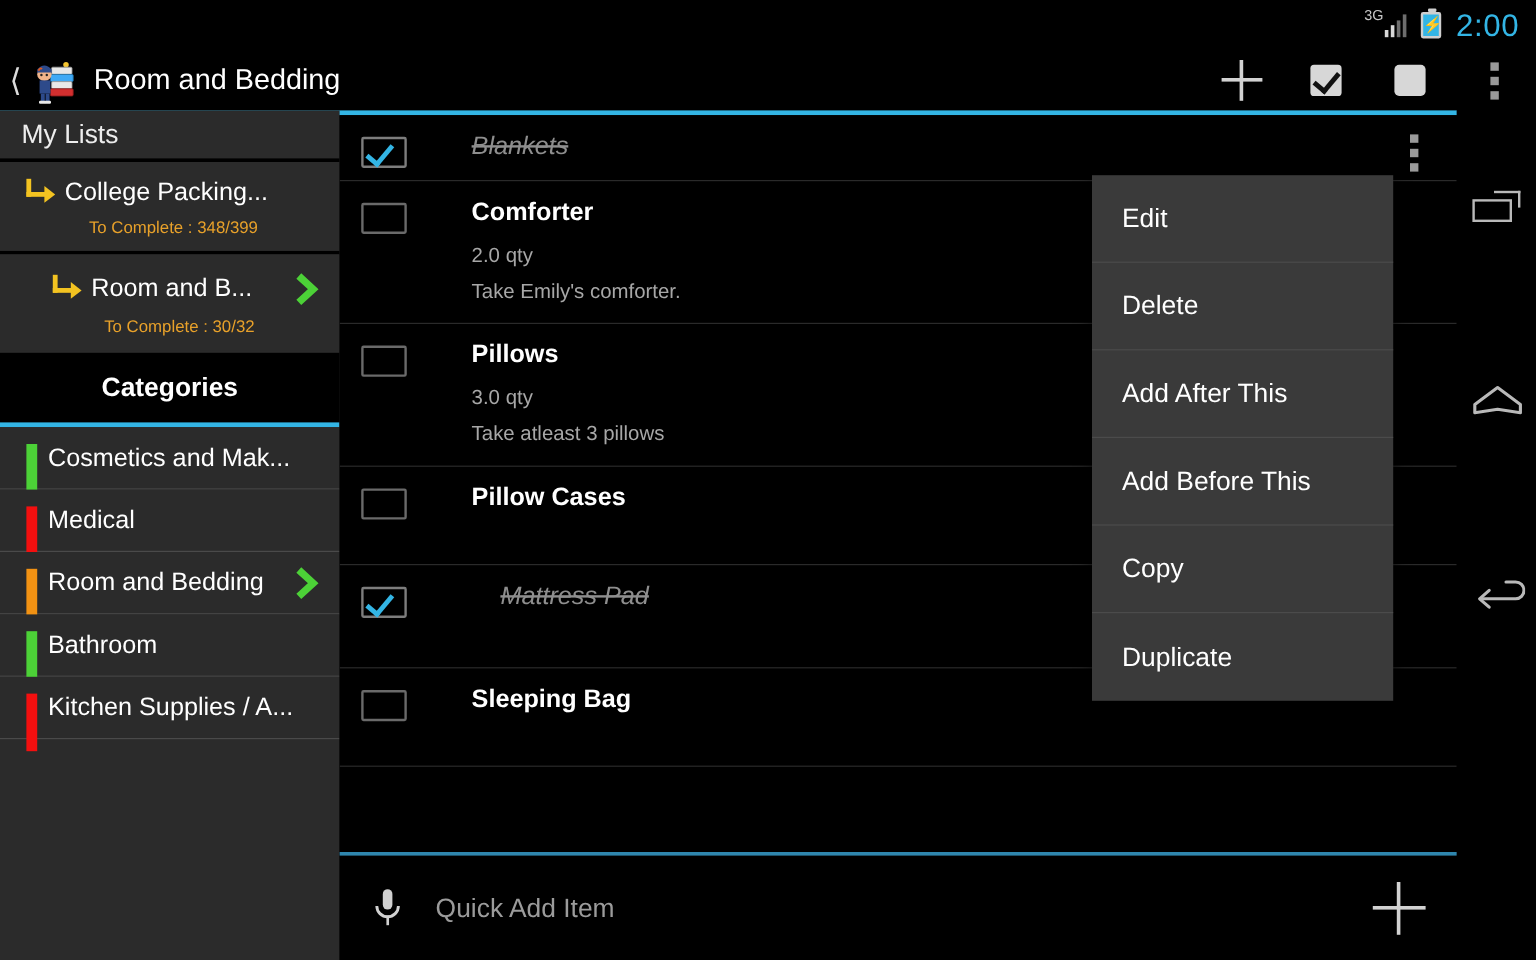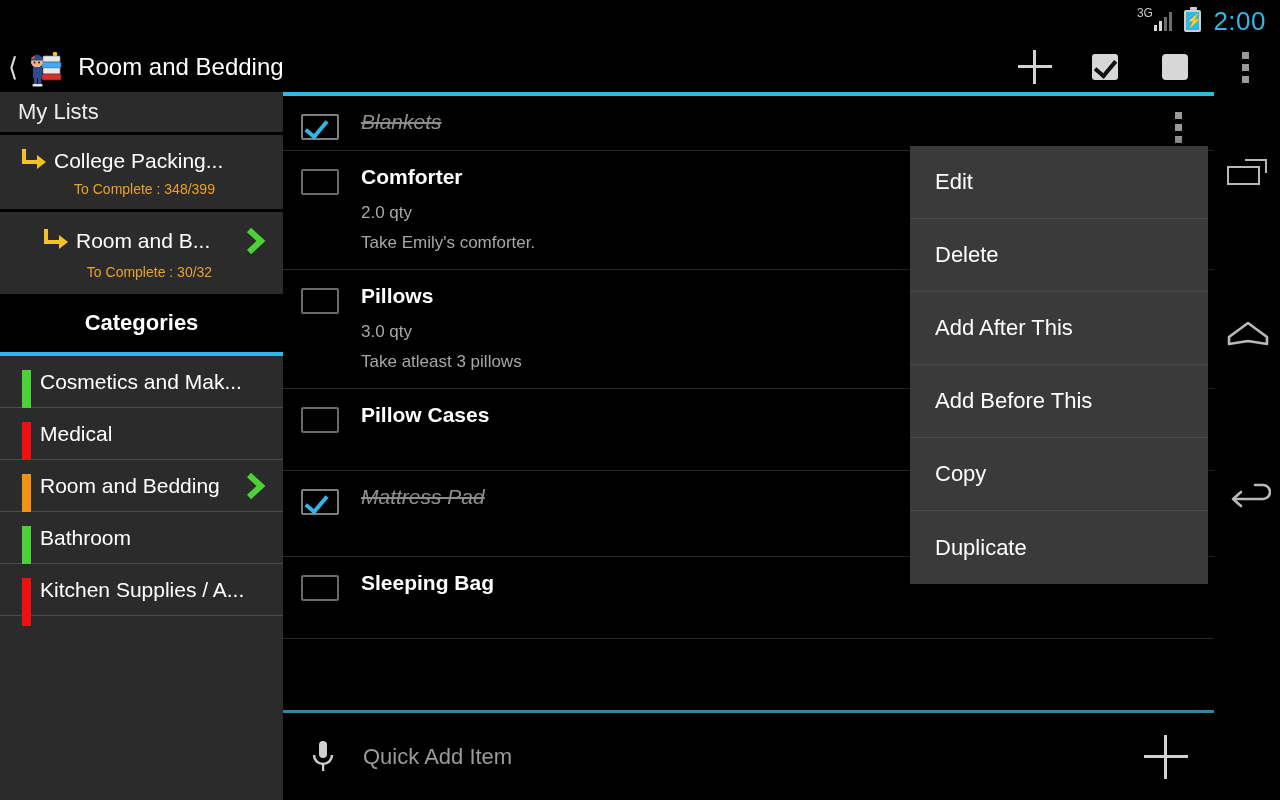--- a/index.html
+++ b/index.html
@@ -142,21 +142,21 @@
   .item-check {
     flex:0 0 38px; margin-top:18px; margin-right:22px;
     width:26px; height:26px; border:2px solid #6a6a6a; background:transparent;
     border-radius:2px; position:relative;
   }
   .item-check.checked { border-color:#7d7d7d; }
   .item-check.checked:after{
     content:""; position:absolute; left:7px; top:0px; width:9px; height:18px;
     border:solid #33b5e5; border-width:0 4px 4px 0; transform:rotate(40deg);
   }
-  .item-body { flex:1; padding:14px 0 16px 0; }
+  .item-body { flex:1; padding:14px 0 16px 0;margin-left:32px; }
   .item-title { font-size:21px; font-weight:bold; color:#fff; }
   .item-title.done {
     font-weight:normal; font-style:italic; color:#8e8e8e; text-decoration:line-through;
   }
   .item-qty { font-size:17px; color:#a7a7a7; margin-top:14px; }
   .item-note { font-size:17px; color:#a7a7a7; margin-top:10px; }
   .item-dots {
     position:absolute; right:32px; top:16px; width:7px;
     display:flex; flex-direction:column; gap:5px;
   }
@@ -170,21 +170,21 @@
   .qa-mic { width:80px; display:flex; align-items:center; justify-content:center; }
   .qa-mic svg { display:block; }
   .qa-input { flex:1; color:#9b9b9b; font-size:22px; }
   .qa-plus { width:96px; display:flex; align-items:center; justify-content:center; }
   .qa-plus .icon-plus { width:44px; height:44px; }
   .qa-plus .icon-plus:before{ top:20px; width:44px; height:3px; }
   .qa-plus .icon-plus:after{ left:20px; height:44px; width:3px; }
 
   
   .ctxmenu {
-    position:absolute; left:910px; top:146px; width:298px;
+    position:absolute; left:910px; top:146px; width:251px;
     background:#3a3a3a; box-shadow:0 3px 14px rgba(0,0,0,.8); z-index:50;
   }
   .ctx-item {
     height:73px; display:flex; align-items:center; padding-left:25px;
     color:#fff; font-size:22px; border-bottom:1px solid #4b4b4b;
   }
   .ctx-item:last-child { border-bottom:none; }
 </style>
 </head>
 <body>
@@ -344,21 +344,21 @@
       </span>
     </div>
 
     <div class="item" style="height:82px;">
       <span class="item-check"></span>
       <span class="item-body">
         <div class="item-title">Pillow Cases</div>
       </span>
     </div>
 
-    <div class="item" style="height:86px;">
+    <div class="item" style="height:86px;gap:24px;">
       <span class="item-check checked"></span>
       <span class="item-body">
         <div class="item-title done">Mattress Pad</div>
       </span>
     </div>
 
     <div class="item" style="height:82px;">
       <span class="item-check"></span>
       <span class="item-body">
         <div class="item-title">Sleeping Bag</div>

